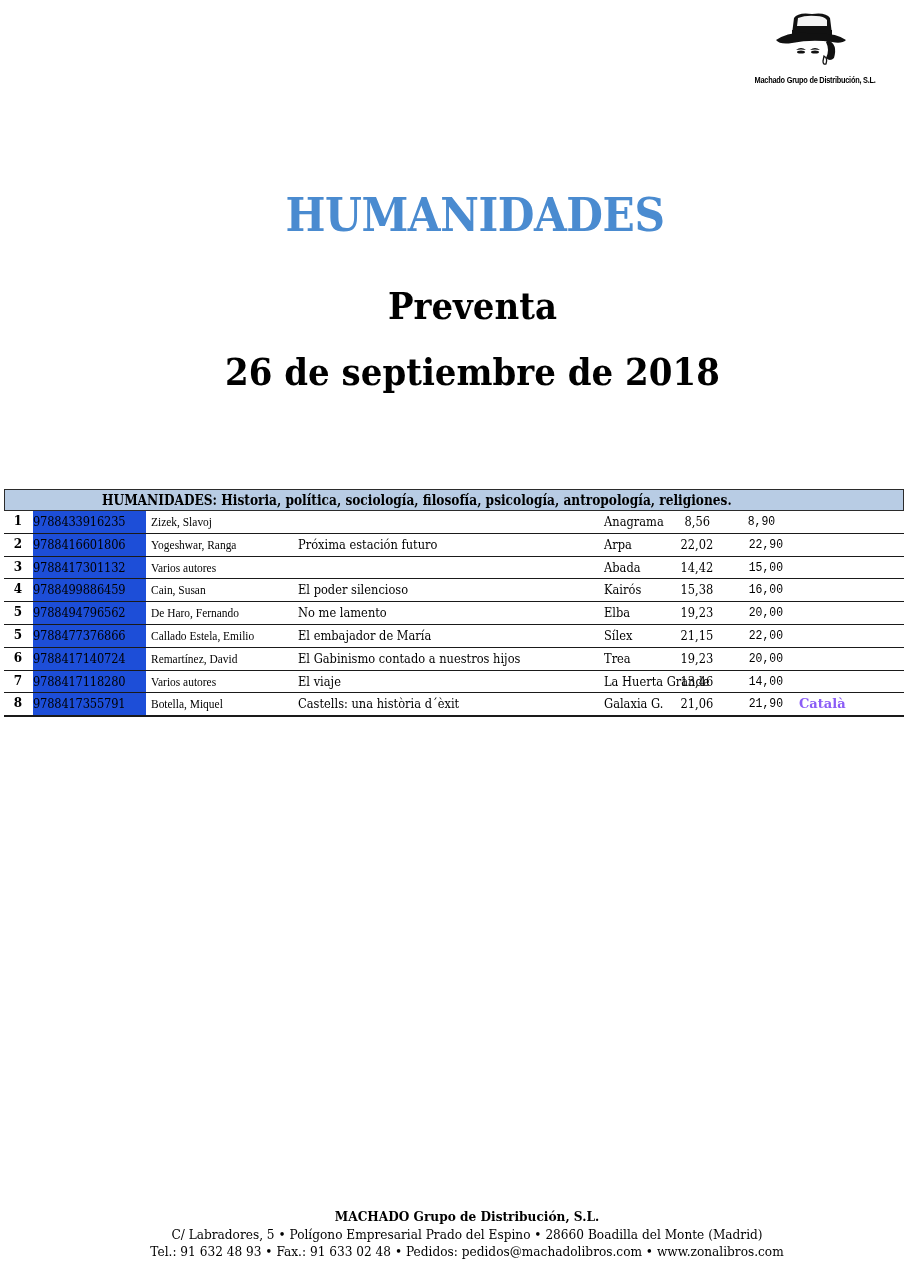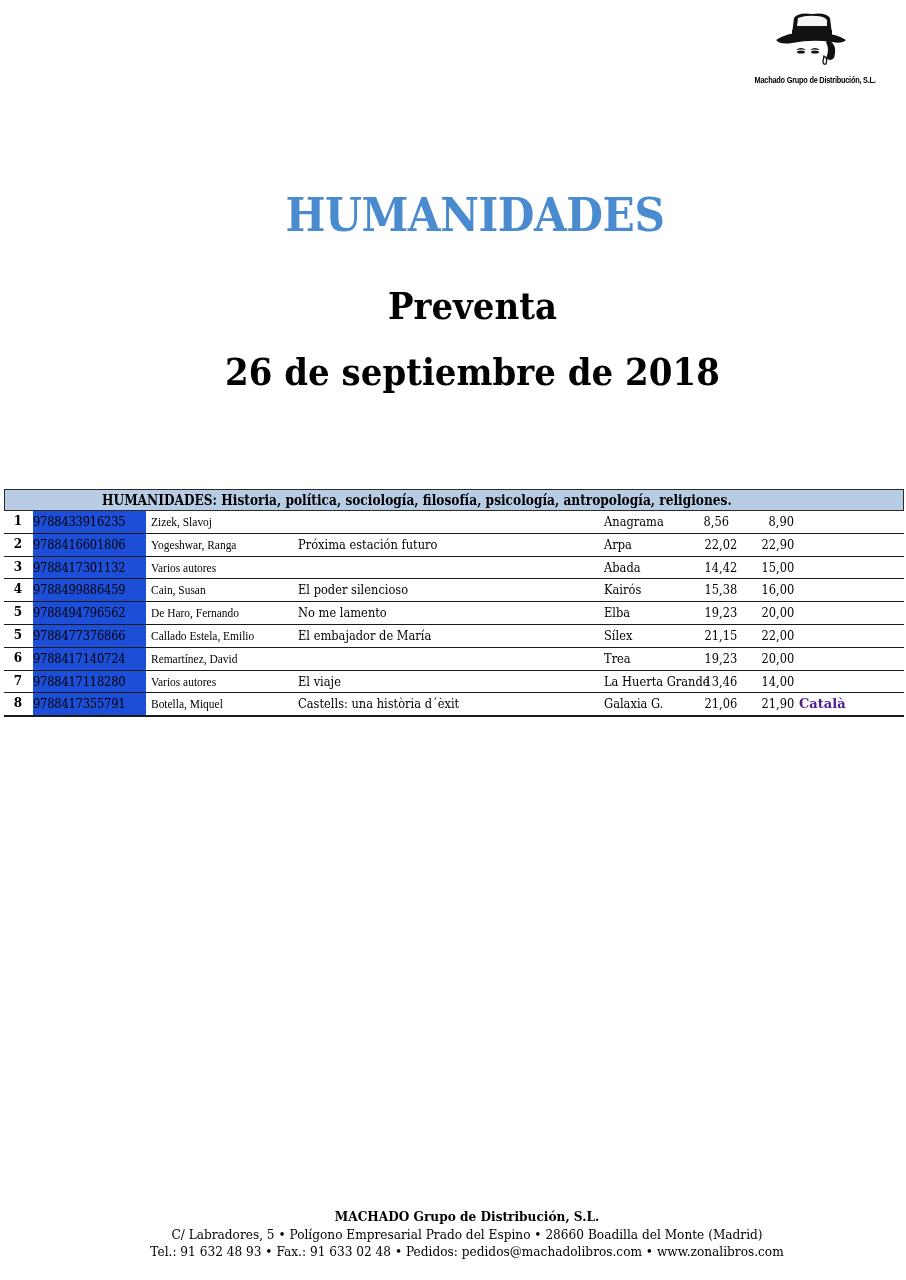--- a/index.html
+++ b/index.html
@@ -135,32 +135,33 @@
       left: 29px;
       width: 113px;
       background: #1d4ed8;
       box-sizing: border-box;
       letter-spacing: -0.2px;
     }
     .c-author { left: 147px; font-family: Liberation Serif, serif; }
     .c-title  { left: 294px; }
     .c-pub    { left: 600px; }
     .c-net {
-      left: 696px;
+      left: 666px;
       width: 50px;
-      text-align: left;
+      text-align: center;
     }
     .c-pvp {
       left: 740px;
       width: 50px;
-      text-align: right;
+      text-align: left;
+      font-family: Liberation Mono, monospace;
     }
     .c-note {
       left: 795px;
-      color: #4c1d95;
+      color: #8b5cf6;
       font-weight: bold;
     }
     .squeeze {
       display: inline-block;
       transform: scaleX(0.88);
       transform-origin: 0 0;
     }
     .squeeze-r {
       display: inline-block;
       transform: scaleX(0.88);
@@ -273,20 +274,21 @@
         <div class="cell c-title"><span class="squeeze">El embajador de María</span></div>
         <div class="cell c-pub"><span class="squeeze">Sílex</span></div>
         <div class="cell c-net"><span class="squeeze-r">21,15</span></div>
         <div class="cell c-pvp"><span class="squeeze-r">22,00</span></div>
         <div class="cell c-note"><span></span></div>
       </div>
       <div class="row">
         <div class="cell c-num"><span>6</span></div>
         <div class="cell c-isbn"><span class="squeeze">9788417140724</span></div>
         <div class="cell c-author"><span class="squeeze">Remartínez, David</span></div>
+        <div class="cell c-title"><span class="squeeze">El Gabinismo contado a nuestros hijos</span></div>
         <div class="cell c-pub"><span class="squeeze">Trea</span></div>
         <div class="cell c-net"><span class="squeeze-r">19,23</span></div>
         <div class="cell c-pvp"><span class="squeeze-r">20,00</span></div>
         <div class="cell c-note"><span></span></div>
       </div>
       <div class="row">
         <div class="cell c-num"><span>7</span></div>
         <div class="cell c-isbn"><span class="squeeze">9788417118280</span></div>
         <div class="cell c-author"><span class="squeeze">Varios autores</span></div>
         <div class="cell c-title"><span class="squeeze">El viaje</span></div>

